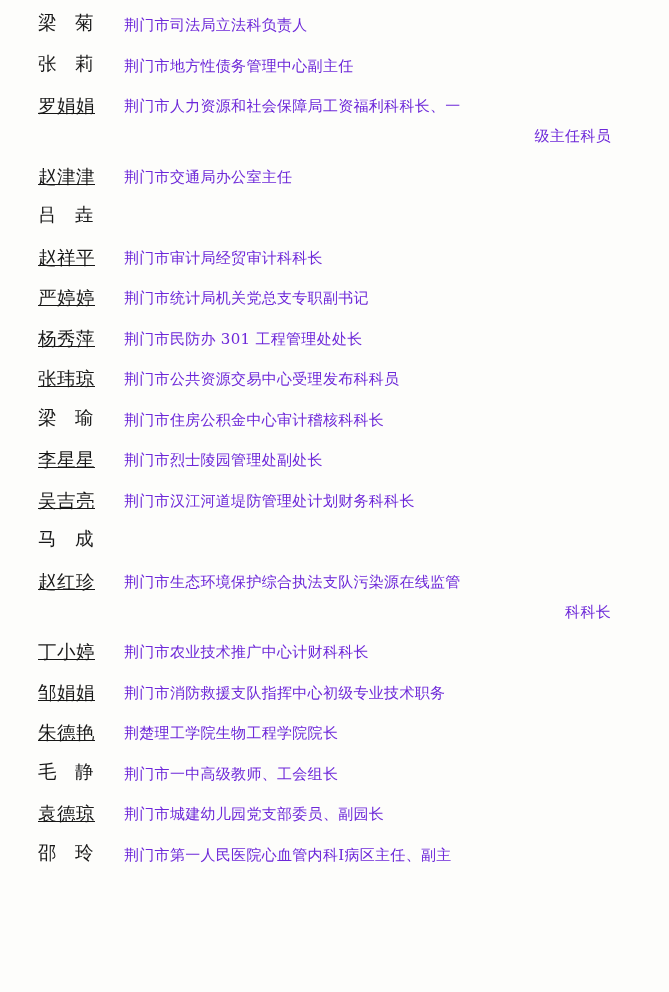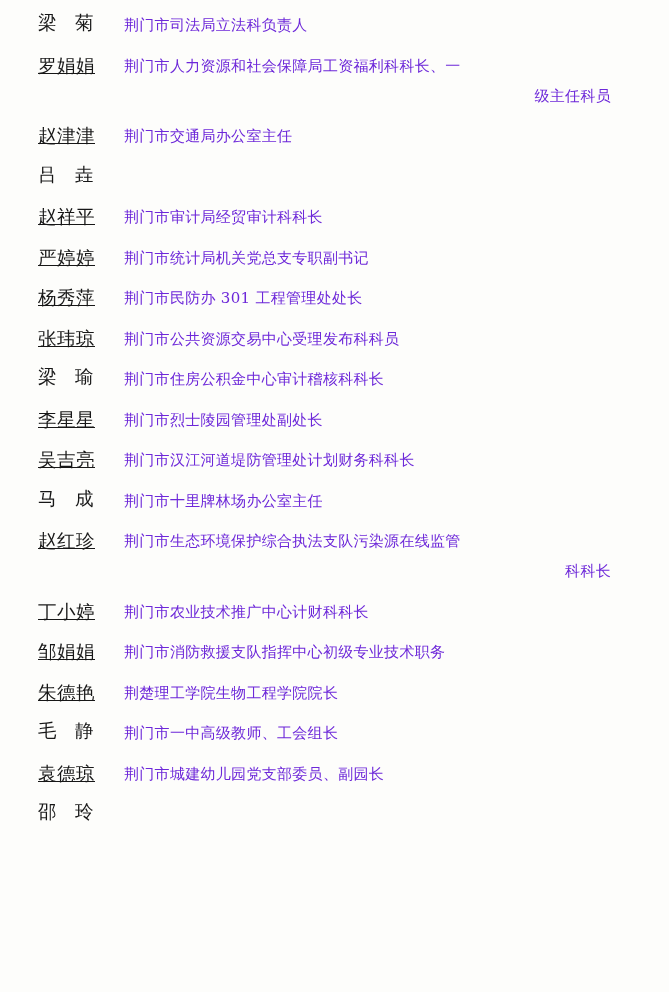--- a/index.html
+++ b/index.html
@@ -73,20 +73,26 @@
 <div class="page">
   <div class="roster">
 
     <div class="entry">
       <div class="name n2">梁　菊</div>
       <div class="desc">
         <span class="cont">荆门市司法局立法科负责人</span>
       </div>
     </div>
 
+    <div class="entry">
+      <div class="name n2">张　莉</div>
+      <div class="desc">
+        <span class="cont">荆门市地方性债务管理中心副主任</span>
+      </div>
+    </div>
 
     <div class="entry">
       <div class="name n3">罗娟娟</div>
       <div class="desc">
         <span class="cont">荆门市人力资源和社会保障局工资福利科科长、一</span>
         <span class="cont2">级主任科员</span>
       </div>
     </div>
 
     <div class="entry">
@@ -145,23 +151,20 @@
 
     <div class="entry">
       <div class="name n3">吴吉亮</div>
       <div class="desc">
         <span class="cont">荆门市汉江河道堤防管理处计划财务科科长</span>
       </div>
     </div>
 
     <div class="entry">
       <div class="name n2">马　成</div>
-      <div class="desc">
-        <span class="cont">荆门市十里牌林场办公室主任</span>
-      </div>
     </div>
 
     <div class="entry">
       <div class="name n3">赵红珍</div>
       <div class="desc">
         <span class="cont">荆门市生态环境保护综合执法支队污染源在线监管</span>
         <span class="cont2">科科长</span>
       </div>
     </div>
 
@@ -195,16 +198,19 @@
 
     <div class="entry">
       <div class="name n3">袁德琼</div>
       <div class="desc">
         <span class="cont">荆门市城建幼儿园党支部委员、副园长</span>
       </div>
     </div>
 
     <div class="entry">
       <div class="name n2">邵　玲</div>
+      <div class="desc">
+        <span class="cont">荆门市第一人民医院心血管内科Ⅰ病区主任、副主</span>
+      </div>
     </div>
 
   </div>
 </div>
 
 </body></html>

